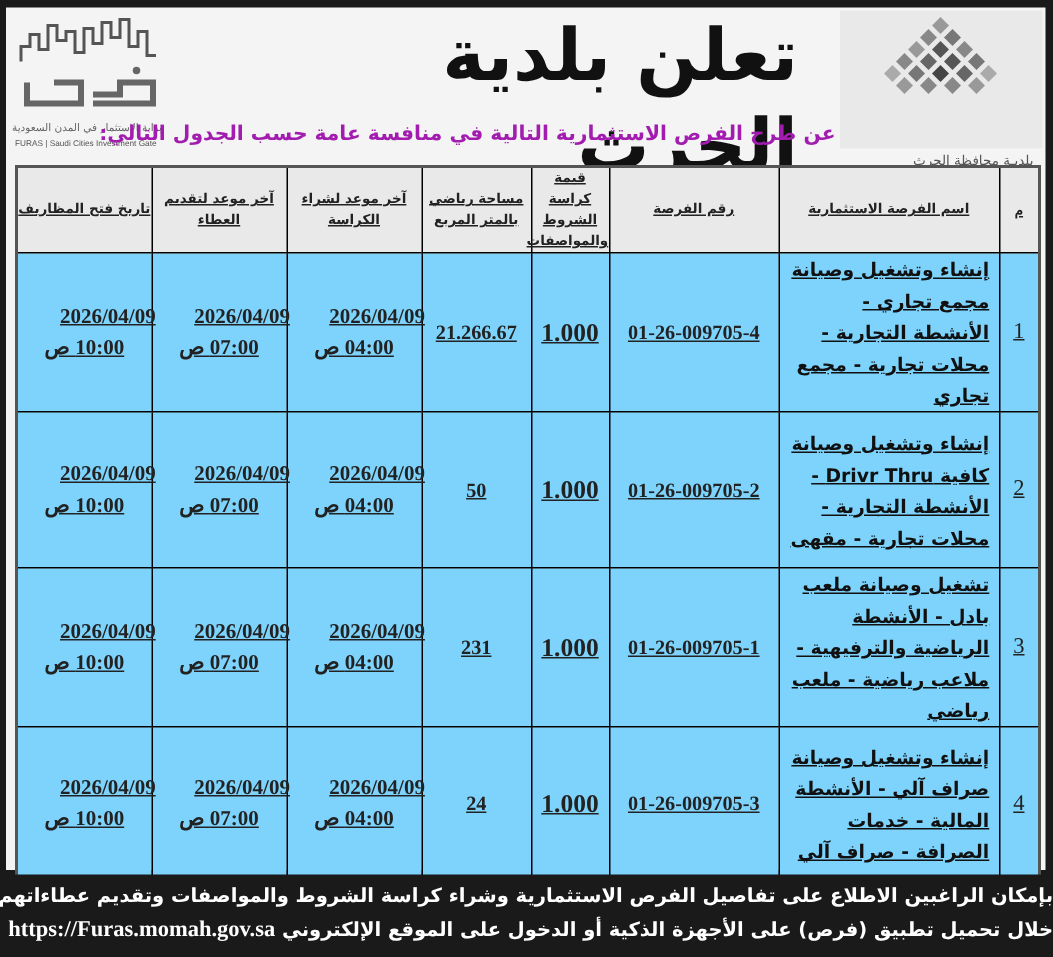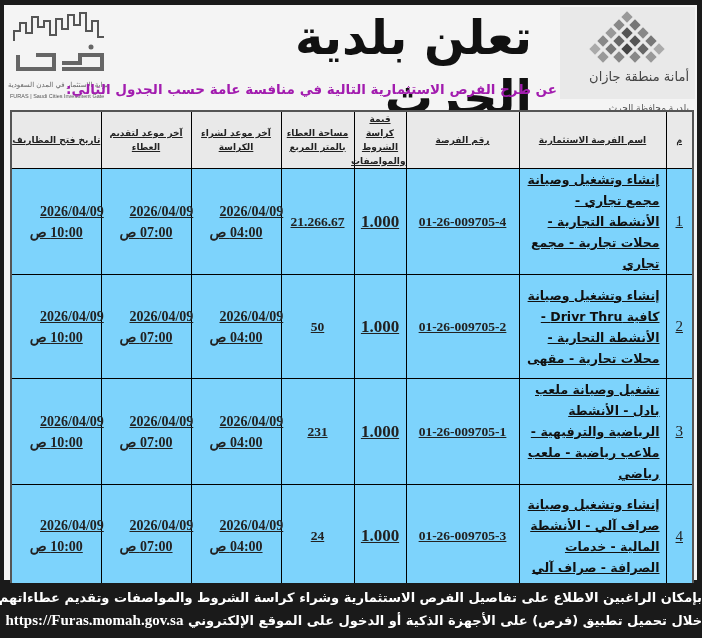--- a/index.html
+++ b/index.html
@@ -119,33 +119,32 @@
           <rect x="20" y="34" width="8" height="8" transform="rotate(45 24 38)" fill="#777"></rect>
           <rect x="36" y="34" width="8" height="8" transform="rotate(45 40 38)" fill="#444"></rect>
           <rect x="52" y="34" width="8" height="8" transform="rotate(45 56 38)" fill="#666"></rect>
           <rect x="68" y="34" width="8" height="8" transform="rotate(45 72 38)" fill="#aaa"></rect>
           <rect x="12" y="42" width="8" height="8" transform="rotate(45 16 46)" fill="#999"></rect>
           <rect x="28" y="42" width="8" height="8" transform="rotate(45 32 46)" fill="#888"></rect>
           <rect x="44" y="42" width="8" height="8" transform="rotate(45 48 46)" fill="#888"></rect>
           <rect x="60" y="42" width="8" height="8" transform="rotate(45 64 46)" fill="#999"></rect>
         </g>
       </svg>
-      <div class="amana-name">أمانة منطقة جازان</div>
       <div class="baladiya-name">بلديـة محافظة الحرث</div>
     </div>
   </div>
 
   <table class="tbl">
     <thead>
       <tr>
         <th class="c-no">م</th>
         <th class="c-name-h" style="width:147px">اسم الفرصة الاستثمارية</th>
         <th style="width:113px">رقم الفرصة</th>
         <th style="width:52px">قيمة كراسة الشروط والمواصفات</th>
-        <th style="width:73px">مساحة العطاء بالمتر المربع</th>
+        <th style="width:73px">مساحة رياضي بالمتر المربع</th>
         <th style="width:90px">آخر موعد لشراء الكراسة</th>
         <th style="width:90px">آخر موعد لتقديم العطاء</th>
         <th style="width:90px">تاريخ فتح المظاريف</th>
       </tr>
     </thead>
     <tbody>
       <tr class="row">
         <td class="c-no">1</td>
         <td class="c-name">إنشاء وتشغيل وصيانة مجمع تجاري - الأنشطة التجارية - محلات تجارية - مجمع تجاري</td>
         <td class="c-id">01-26-009705-4</td>

